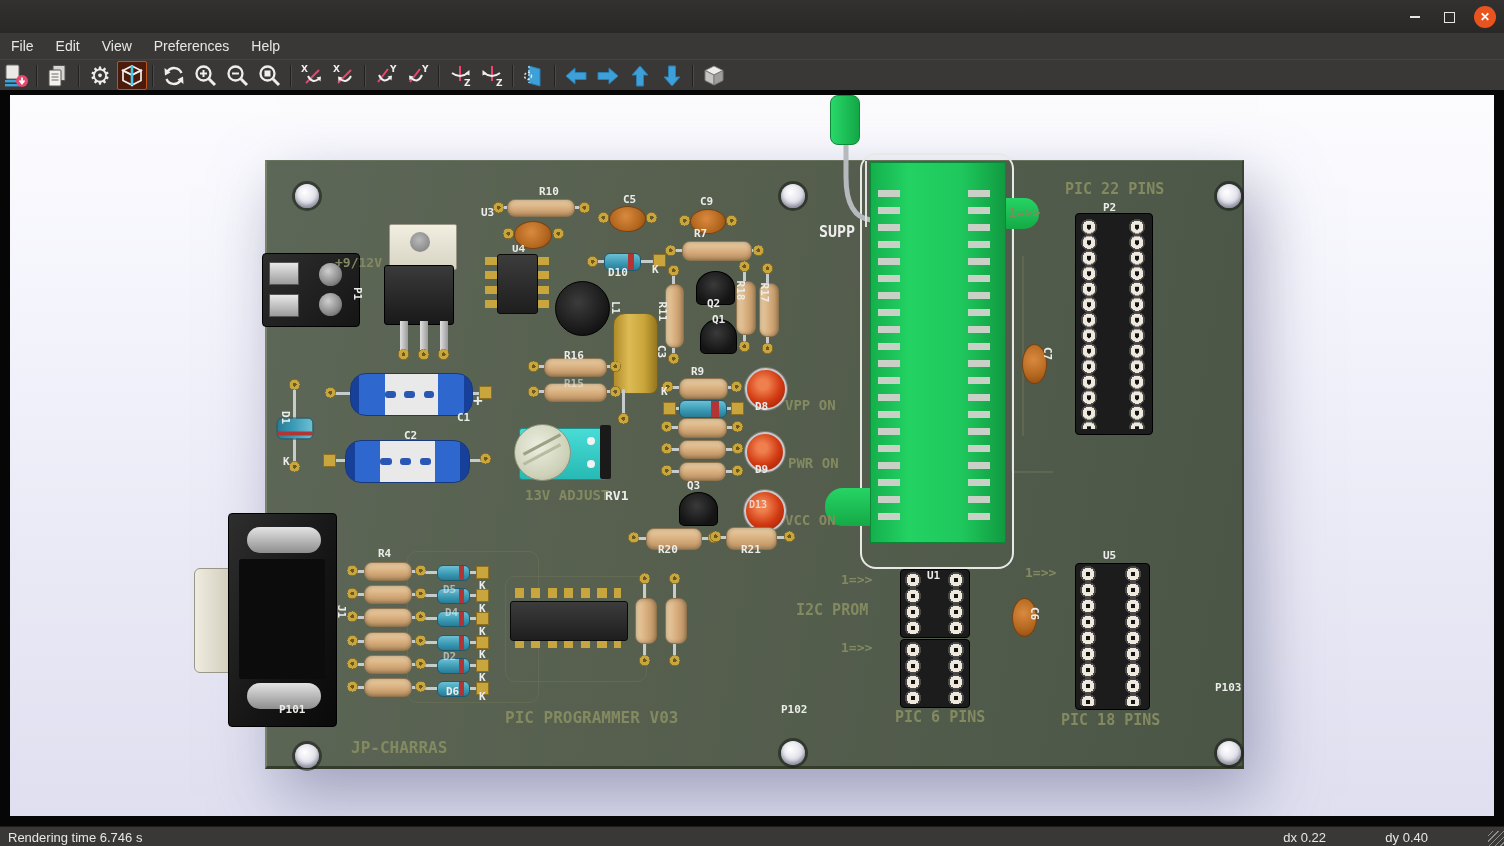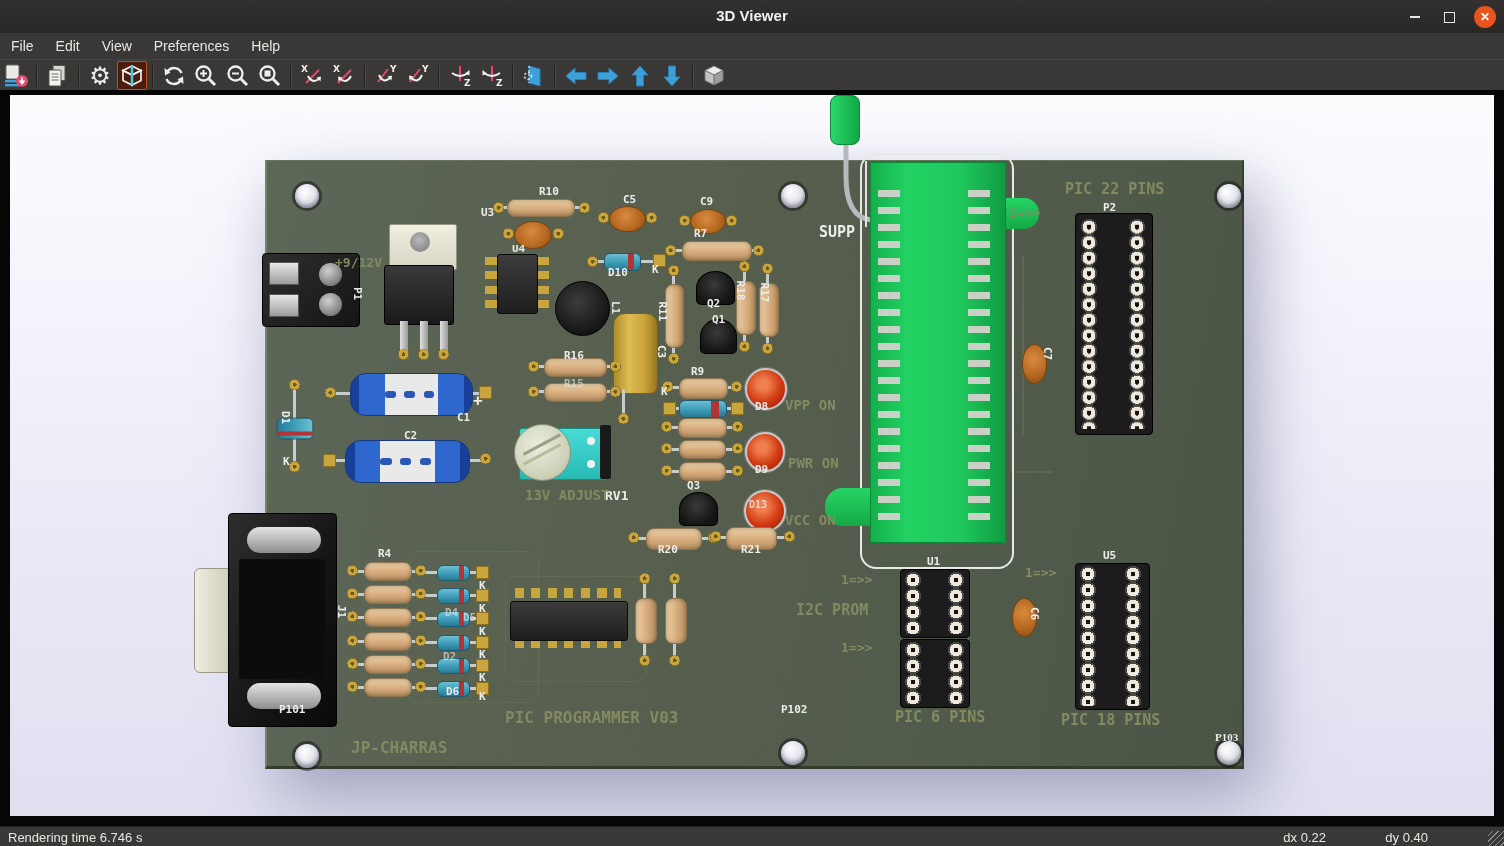--- a/index.html
+++ b/index.html
@@ -57,21 +57,20 @@
   .trz{position:absolute;background:radial-gradient(circle at 45% 40%,#3a3a3a,#141414 70%);border-radius:50% 50% 14% 14%;border:1px solid #000;}
   .zifcol{position:absolute;width:22px;background-image:repeating-linear-gradient(180deg,rgba(0,0,0,0) 0 5px,#c9d1c7 5px 12px,rgba(0,0,0,0) 12px 17px);}
   
   #statusbar{position:absolute;left:0;top:826px;width:1504px;height:20px;background:#3a3836;border-top:1px solid #1f1d1b;color:#e8e6e3;font-size:13px;}
   #grip{position:absolute;right:0;bottom:0;width:16px;height:16px;background:repeating-linear-gradient(135deg,rgba(0,0,0,0) 0 3px,#8f8d8a 3px 4px);}
 </style>
 </head>
 <body>
 
 <div id="titlebar">
-  <div id="title">3D Viewer</div>
   <div class="winbtn" id="btn-min">
       <i></i>
     </div>
   <div class="winbtn" id="btn-max">
       <i></i>
     </div>
   <div class="winbtn" id="btn-close">
       <i>✕</i>
     </div>
 </div>
@@ -511,37 +510,37 @@
           <span class="blabel w" style="left: 338px; top: 328px; font-size: 13px;">RV1</span>
           <span class="blabel w" style="left: 424px; top: 205px;">R9</span>
           <span class="blabel w" style="left: 394px; top: 225px;">K</span>
           <span class="blabel w" style="left: 488px; top: 240px;">D8</span>
           <span class="blabel w" style="left: 488px; top: 303px;">D9</span>
           <span class="blabel w" style="left: 482px; top: 339px; font-size: 10px; opacity: 0.8;">D13</span>
           <span class="blabel w" style="left: 420px; top: 319px;">Q3</span>
           <span class="blabel w" style="left: 391px; top: 383px;">R20</span>
           <span class="blabel w" style="left: 474px; top: 383px;">R21</span>
           <span class="blabel w" style="left: 111px; top: 387px;">R4</span>
-          <span class="blabel w" style="left: 196px; top: 423px; opacity: 0.6; margin-top: 28px;">D5</span>
+          <span class="blabel w" style="left: 176px; top: 423px; opacity: 0.6;">D5</span>
           <span class="blabel w" style="left: 178px; top: 446px; opacity: 0.6;">D4</span>
           <span class="blabel w" style="left: 176px; top: 490px; opacity: 0.6;">D2</span>
           <span class="blabel w" style="left: 179px; top: 525px;">D6</span>
           <span class="blabel w" style="left: 212px; top: 419px;">K</span>
           <span class="blabel w" style="left: 212px; top: 442px;">K</span>
           <span class="blabel w" style="left: 212px; top: 465px;">K</span>
           <span class="blabel w" style="left: 212px; top: 488px;">K</span>
           <span class="blabel w" style="left: 212px; top: 511px;">K</span>
           <span class="blabel w" style="left: 212px; top: 530px;">K</span>
           <span class="blabel w rot" style="left: 68px; top: 445px;">J1</span>
           <span class="blabel w rot" style="left: 84px; top: 127px;">P1</span>
           <span class="blabel w" style="left: 12px; top: 543px;">P101</span>
           <span class="blabel w" style="left: 514px; top: 543px;">P102</span>
-          <span class="blabel w" style="left: 948px; top: 571px; font-family: Liberation Serif, serif;">P103</span>
+          <span class="blabel w" style="left: 948px; top: 521px;">P103</span>
           <span class="blabel w" style="left: 836px; top: 41px;">P2</span>
-          <span class="blabel w" style="left: 660px; top: 395px;">U1</span>
+          <span class="blabel w" style="left: 660px; top: 409px;">U1</span>
           <span class="blabel w" style="left: 836px; top: 389px;">U5</span>
           <span class="blabel w rot" style="left: 761px; top: 447px;">C6</span>
           <span class="blabel w rot" style="left: 774px; top: 187px;">C7</span>
           <span class="blabel w" style="left: 552px; top: 64px; font-size: 15px;">SUPP</span>
           <span class="blabel s" style="left: 68px; top: 95px; font-size: 13px;">+9/12V</span>
           <span class="blabel s" style="left: 798px; top: 21px; font-size: 15px;">PIC 22 PINS</span>
           <span class="blabel s" style="left: 742px; top: 45px; font-size: 13px;">1=&gt;&gt;</span>
           <span class="blabel s" style="left: 518px; top: 237px;">VPP ON</span>
           <span class="blabel s" style="left: 521px; top: 295px;">PWR ON</span>
           <span class="blabel s" style="left: 518px; top: 352px;">VCC ON</span>

